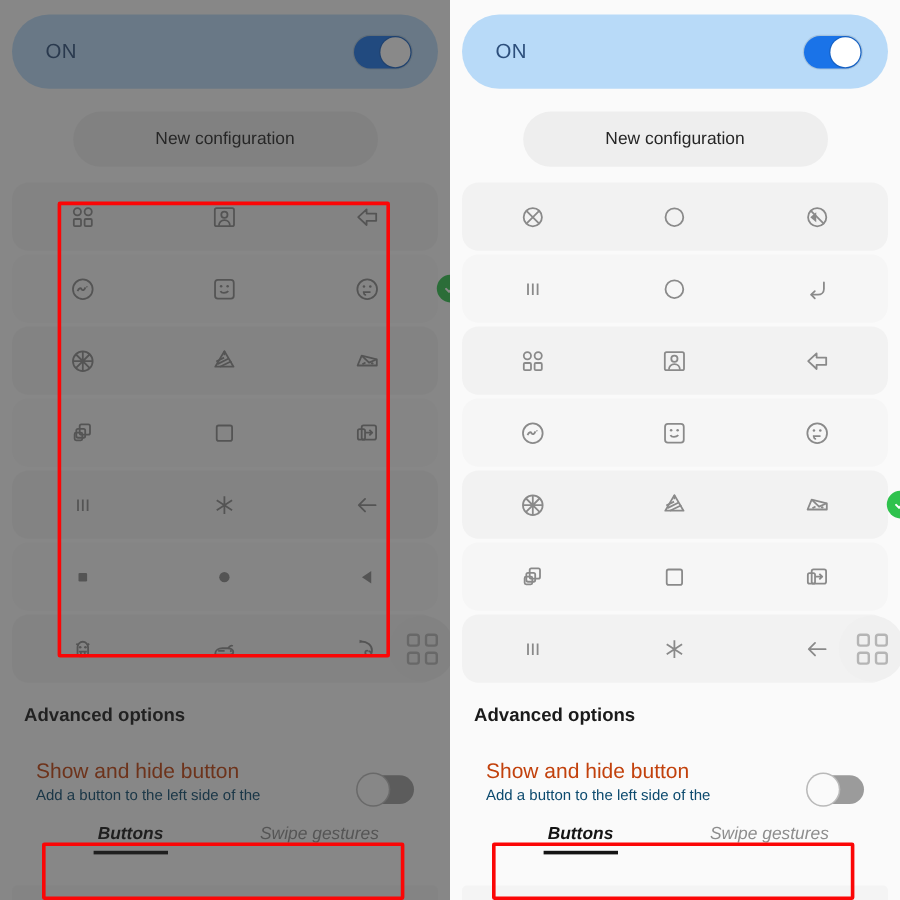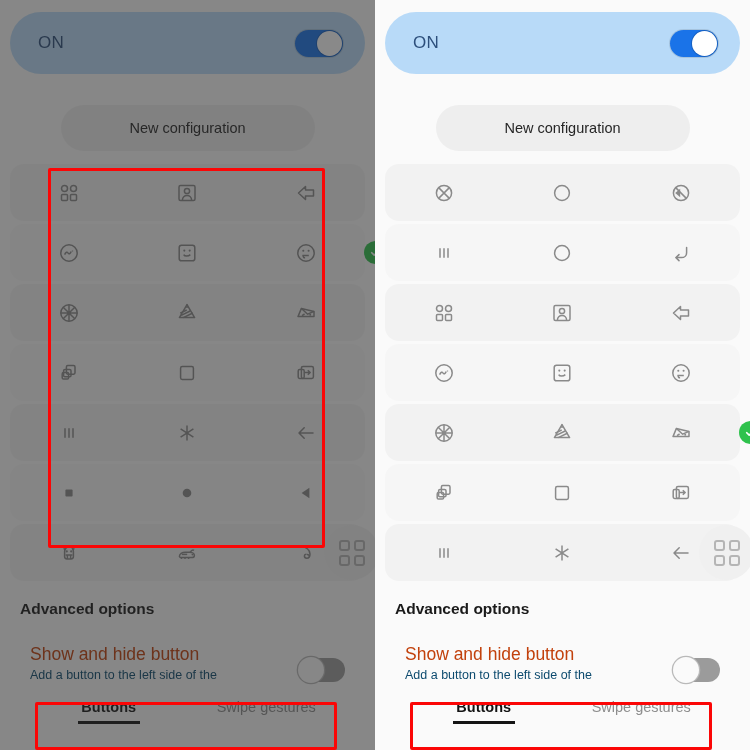--- a/index.html
+++ b/index.html
@@ -44,21 +44,21 @@
     box-shadow:0 0 0 1px rgba(0,0,0,.10);
   }
   .sw-on i{
     position:absolute; top:1px; right:1px;
     width:25px; height:25px; border-radius:50%;
     background:#ffffff; display:block;
     box-shadow:0 0 0 1px rgba(0,0,0,.16);
   }
 
   
-  .newcfg-wrap{ display:flex; justify-content:center; padding:19px 0 13px 0;margin-top:12px; }
+  .newcfg-wrap{ display:flex; justify-content:center; padding:19px 0 13px 0; }
   .newcfg{
     width:254px; height:46px;
     background:#eeeeee;
     border-radius:23px;
     display:flex; align-items:center; justify-content:center;
     font-size:14.5px; color:#262626;
   }
 
   
   .rows{ padding:0 10px; position:relative; }
@@ -141,20 +141,21 @@
   
   .tabs{
     display:flex; margin-top:17px;
   }
   .tab{
     flex:1 1 50%;
     text-align:center;
     font-size:14.5px;
     padding-bottom:6px;
     color:#8d8d8d;
+    font-style:italic;
   }
   .tab.active{ color:#141414; font-weight:bold; }
   .tab.active .ul{
     display:block; height:2.5px; background:#141414;
     width:62px; margin:6px auto 0 auto;
   }
   .tab .ul{ display:none; }
 
   
   .strip-wrap{ padding:10px 10px 0 10px; }

